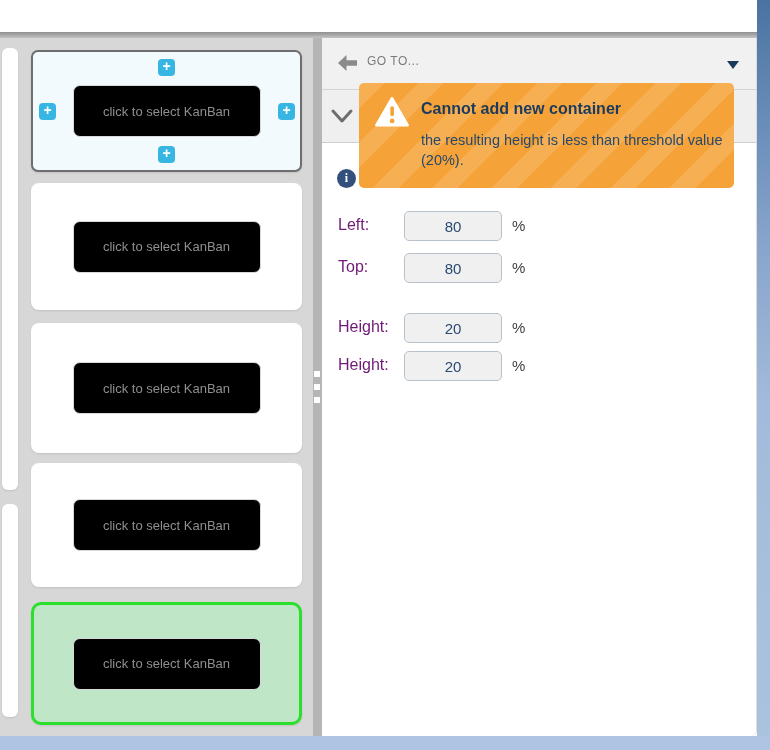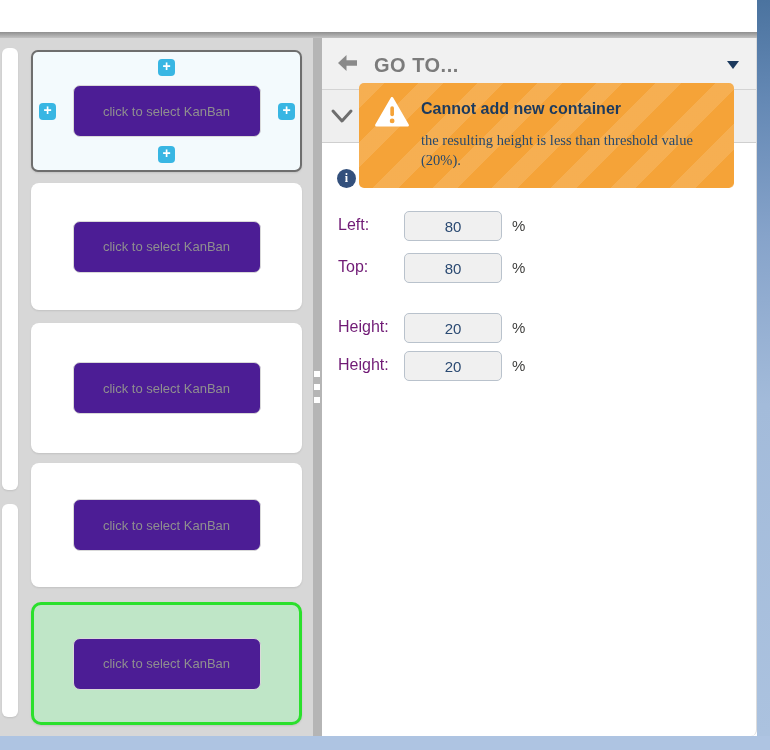--- a/index.html
+++ b/index.html
@@ -22,42 +22,42 @@
   .thin-card.b { left:2px; top:466px; width:16px; height:213px; }
 
   .kcard { position:absolute; left:31px; width:271px; background:#ffffff; border-radius:8px;
     box-shadow:0 1px 2px rgba(0,0,0,.10); display:flex; align-items:center; justify-content:center; }
   .kcard.c1 { top:12px;  height:122px; background:#f3fafd; border:2px solid #6e6e6e; border-radius:7px; }
   .kcard.c2 { top:145px; height:127px; }
   .kcard.c3 { top:285px; height:130px; }
   .kcard.c4 { top:425px; height:124px; }
   .kcard.c5 { top:564px; height:123px; background:#bfe6c7; border:3px solid #2ae02c; border-radius:10px; }
 
-  .kbtn { width:188px; height:52px; background:#4c1d95; border:1px solid #d9d9d9; border-radius:7px;
+  .kbtn { width:188px; height:52px; background:#000000; border:1px solid #d9d9d9; border-radius:7px;
     color:#8f8f8f; font-size:13px; display:flex; align-items:center; justify-content:center; cursor:pointer; }
 
   .plus { position:absolute; width:17px; height:17px; background:#38b6e3; border-radius:4px; color:#ffffff;
     font-size:14px; font-weight:bold; line-height:15px; text-align:center; cursor:pointer; }
   .plus.top    { left:125px; top:7px; }
   .plus.bottom { left:125px; top:94px; }
   .plus.left   { left:6px;   top:51px; }
   .plus.right  { left:245px; top:51px; }
 
   
   .divider { position:absolute; left:313px; top:38px; width:9px; height:698px; background:#b5b5b5; }
   .divider .dot { position:absolute; left:1px; width:6px; height:6px; background:#ffffff; }
   .divider .d1 { top:333px; } .divider .d2 { top:346px; } .divider .d3 { top:359px; }
 
   
   .right-panel { position:absolute; left:322px; top:38px; width:435px; height:698px; background:#ffffff;
     border-right:1px solid #dcdcdc; border-bottom-right-radius:6px; }
   .rp-header { position:absolute; left:0; top:0; width:100%; height:52px; background:#f1f1f1;
     border-bottom:1px solid #d4d4d4; }
   .rp-header .back { position:absolute; left:15px; top:16px; cursor:pointer; }
-  .rp-header .title { position:absolute; left:52px; top:16px; font-size:20px; color:#7b7b7b; letter-spacing:.5px;font-weight:bold; }
+  .rp-header .title { position:absolute; left:45px; top:16px; font-size:12px; color:#7b7b7b; letter-spacing:.5px; }
   .rp-header .caret { position:absolute; left:405px; top:23px; width:0; height:0;
     border-left:6px solid transparent; border-right:6px solid transparent; border-top:8px solid #1c3a5e; cursor:pointer; }
   .rp-section { position:absolute; left:0; top:52px; width:100%; height:53px; background:#efefef;
     border-bottom:1px solid #cfcfcf; }
   .rp-section .chev { position:absolute; left:8px; top:17px; cursor:pointer; }
 
   .info-badge { position:absolute; left:15px; top:131px; width:19px; height:19px; border-radius:50%;
     background:#33507c; color:#ffffff; font-size:12px; font-weight:bold; text-align:center; line-height:19px;
     font-family:"Liberation Serif",serif; }
 
@@ -68,21 +68,21 @@
     font-family:"Liberation Sans",sans-serif; }
   .frow .funit { position:absolute; left:190px; top:6px; font-size:15px; color:#3e3e3c; }
   .r1{top:173px;} .r2{top:215px;} .r3{top:275px;} .r4{top:313px;}
 
   
   .toast { position:absolute; left:359px; top:83px; width:375px; height:105px; border-radius:5px; z-index:20;
     background:#f5a338;
     background-image:repeating-linear-gradient(135deg, rgba(255,255,255,.13) 0 18px, rgba(255,255,255,0) 18px 42px); }
   .toast .warn { position:absolute; left:16px; top:14px; }
   .toast .t-title { position:absolute; left:62px; top:17px; font-size:16px; font-weight:bold; color:#1c3a5e; }
-  .toast .t-msg { position:absolute; left:62px; top:47px; width:302px; font-size:14.5px; line-height:20px; color:#27496d;font-family:Liberation Serif, serif; }
+  .toast .t-msg { position:absolute; left:62px; top:47px; width:302px; font-size:14.5px; line-height:20px; color:#27496d; }
 </style>
 </head>
 <body>
 
 <div id="stage">
 
   <div class="blue-band"></div>
   <div class="bottom-strip"></div>
   <div class="top-border"></div>
 

